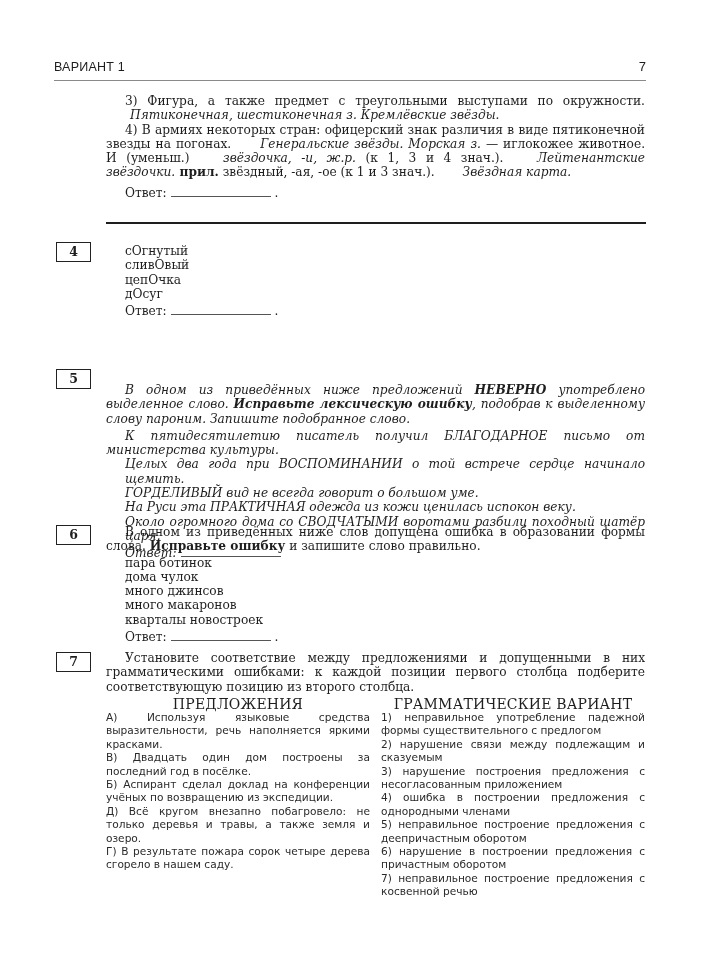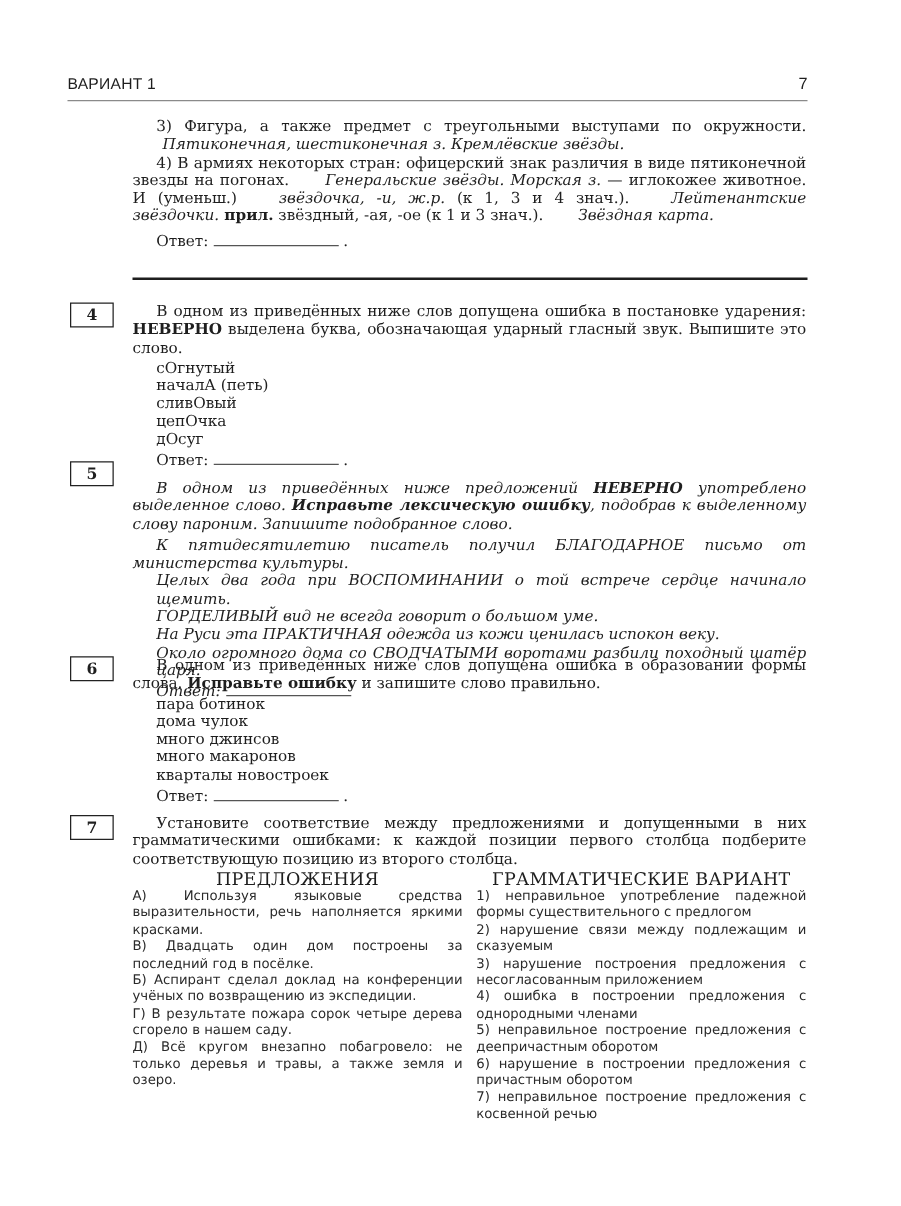--- a/index.html
+++ b/index.html
@@ -40,24 +40,22 @@
   <p class="ind"><span>4) В армиях некоторых стран: офицерский знак различия в виде пятиконечной звезды на погонах. </span><span class="it">Генеральские звёзды. Морская з.</span><span> — иглокожее животное. И (уменьш.) </span><span class="it">звёздочка, -и, ж.р.</span><span> (к 1, 3 и 4 знач.). </span><span class="it">Лейтенантские звёздочки.</span><span class="b"> прил.</span><span> звёздный, -ая, -ое (к 1 и 3 знач.). </span><span class="it">Звёздная карта.</span></p>
   <div class="ans" style="margin-top:6px;">
     <span>Ответ:</span><span class="line"></span> <span>.</span>
   </div>
 </div>
 
 <div class="sec-rule"></div>
 
 <div class="box" style="top:242px;">4</div>
 <div class="txt" style="top:242px;">
-  <p class="ind"><span>В одном из приведённых ниже слов допущена ошибка в постановке ударения: </span><span class="b">НЕВЕРНО</span><span> выделена буква, обозначающая ударный гласный звук. Выпишите это слово.</span></p>
   <div style="margin-top:2px;">
     <p class="li">сОгнутый</p>
-    <p class="li">началА (петь)</p>
     <p class="li">сливОвый</p>
     <p class="li">цепОчка</p>
     <p class="li">дОсуг</p>
   </div>
   <div class="ans">
     <span>Ответ:</span><span class="line"></span> <span>.</span>
   </div>
 </div>
 
 <div class="box" style="top:369px;">5</div>
@@ -92,22 +90,22 @@
 
 <div class="box" style="top:652px;">7</div>
 <div class="txt" style="top:651px;">
   <p class="ind">Установите соответствие между предложениями и допущенными в них грамматическими ошибками: к каждой позиции первого столбца подберите соответствующую позицию из второго столбца.</p>
   <div class="cols">
     <div class="col">
       <div class="h">ПРЕДЛОЖЕНИЯ</div>
       <p>А) Используя языковые средства выразительности, речь наполняется яркими красками.</p>
       <p>В) Двадцать один дом построены за последний год в посёлке.</p>
       <p>Б) Аспирант сделал доклад на конференции учёных по возвращению из экспедиции.</p>
+      <p>Д) Всё кругом внезапно побагровело: не только деревья и травы, а также земля и озеро.</p>
       <p>Г) В результате пожара сорок четыре дерева сгорело в нашем саду.</p>
-      <p>Д) Всё кругом внезапно побагровело: не только деревья и травы, а также земля и озеро.</p>
     </div>
     <div class="col">
       <div class="h">ГРАММАТИЧЕСКИЕ ВАРИАНТ</div>
       <p>1) неправильное употребление падежной формы существительного с предлогом</p>
       <p>2) нарушение связи между подлежащим и сказуемым</p>
       <p>3) нарушение построения предложения с несогласованным приложением</p>
       <p>4) ошибка в построении предложения с однородными членами</p>
       <p>5) неправильное построение предложения с деепричастным оборотом</p>
       <p>6) нарушение в построении предложения с причастным оборотом</p>
       <p>7) неправильное построение предложения с косвенной речью</p>

